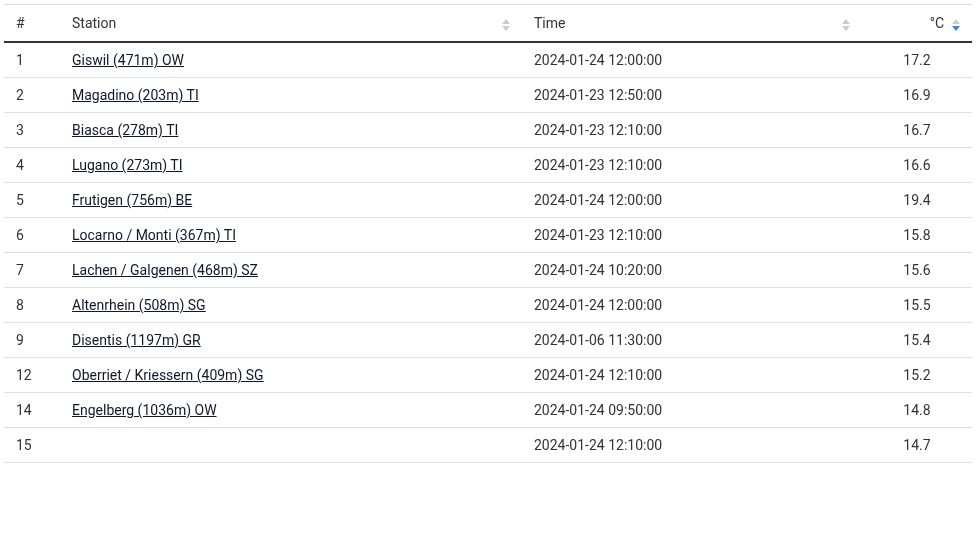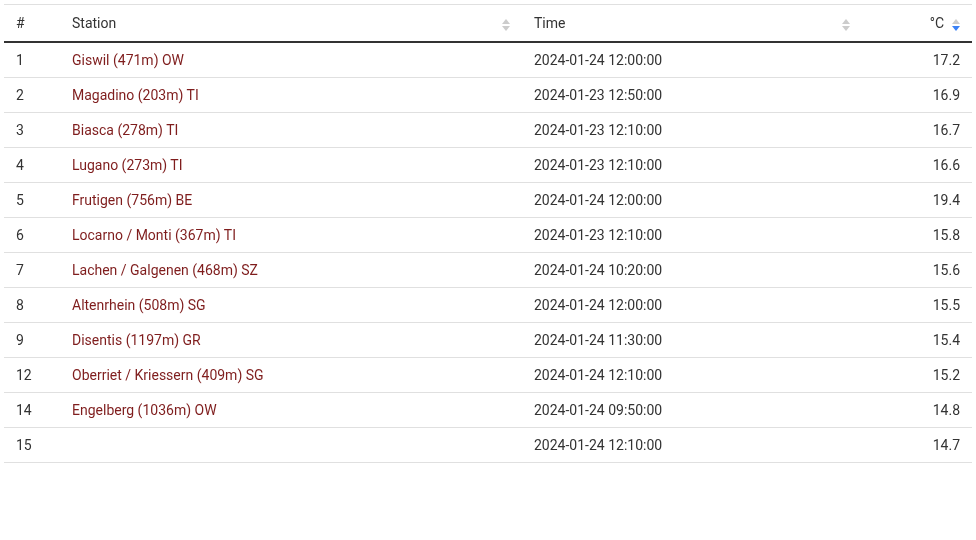--- a/index.html
+++ b/index.html
@@ -31,23 +31,24 @@
     tbody td {
       padding: 9px 12px;
       border-bottom: 1px solid #e0e0e0;
       vertical-align: middle;
     }
     .col-num { width: 56px; }
     .col-station { width: auto; }
     .col-time { width: 340px; }
     .col-temp { width: 110px; text-align: right; }
     thead th.col-temp { text-align: right; }
-    tbody td.col-temp { text-align: right; }
+    tbody td.col-temp { text-align: center; }
     .station-link {
-      color: #7f1d1d;
+      color: #0f172a;
+      text-decoration: underline;
       cursor: pointer;
     }
     .sort-icons {
       display: inline-flex;
       flex-direction: column;
       vertical-align: middle;
       margin-left: 6px;
       line-height: 0;
     }
     .sort-up, .sort-down {
@@ -161,21 +162,21 @@
       </tr>
       <tr>
         <td class="col-num">8</td>
         <td class="col-station"><a class="station-link">Altenrhein (508m) SG</a></td>
         <td class="col-time">2024-01-24 12:00:00</td>
         <td class="col-temp">15.5</td>
       </tr>
       <tr>
         <td class="col-num">9</td>
         <td class="col-station"><a class="station-link">Disentis (1197m) GR</a></td>
-        <td class="col-time">2024-01-24 11:30:00</td>
+        <td class="col-time">2024-01-06 11:30:00</td>
         <td class="col-temp">15.4</td>
       </tr>
       <tr>
         <td class="col-num">12</td>
         <td class="col-station"><a class="station-link">Oberriet / Kriessern (409m) SG</a></td>
         <td class="col-time">2024-01-24 12:10:00</td>
         <td class="col-temp">15.2</td>
       </tr>
       <tr>
         <td class="col-num">14</td>

